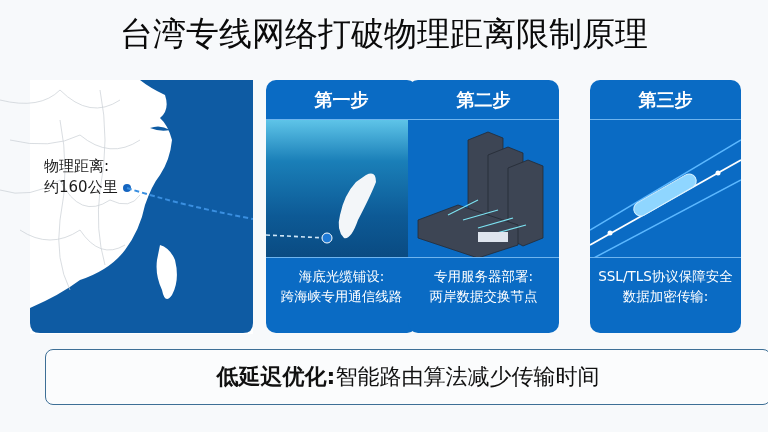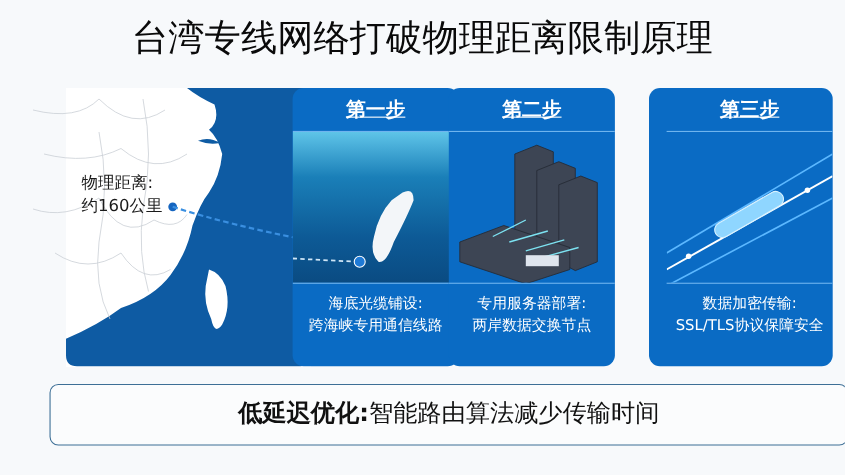--- a/index.html
+++ b/index.html
@@ -1,22 +1,22 @@
 <!DOCTYPE html>
 <html><head>
 <meta charset="utf-8">
 <style>
   html,body{margin:0;padding:0;}
   body{width:768px;height:432px;background:#f7f9fb;position:relative;overflow:hidden;font-family:"DejaVu Sans","Liberation Sans",sans-serif;}
   .title{position:absolute;left:0;top:12px;width:768px;text-align:center;font-size:33px;font-weight:400;color:#0a0a0a;letter-spacing:0px;}
-  .map{position:absolute;left:0;top:80px;width:294px;height:254px;overflow:hidden;margin-left:30px;}
+  .map{position:absolute;left:0;top:80px;width:294px;height:254px;overflow:hidden;}
   .map svg{position:absolute;left:0;top:0;}
   .map-label{position:absolute;left:44px;top:76px;font-size:15px;color:#1a1a1a;line-height:21px;}
   .panel{position:absolute;top:80px;width:151px;height:253px;background:#0a6bc4;border-radius:10px;overflow:hidden;}
-  .panel-head{height:39px;line-height:40px;text-align:center;color:#fff;font-size:18px;font-weight:bold;border-bottom:1px solid #6fb4ee;text-decoration:underline;}
+  .panel-head{height:39px;line-height:40px;text-align:center;color:#fff;font-size:18px;font-weight:bold;border-bottom:1px solid #6fb4ee;}
   .panel-img{height:137px;position:relative;border-bottom:1px solid #6fb4ee;overflow:hidden;}
   .panel-txt{text-align:center;color:#ffffff;font-size:13.5px;line-height:20px;padding-top:8px;}
   .bottom{position:absolute;left:45px;top:349px;width:724px;height:54px;border:1.5px solid #3d6f96;border-radius:8px;background:#fbfcfd;text-align:center;line-height:54px;font-size:22px;color:#111;}
   .bottom b{font-weight:900;}
 </style>
 </head>
 <body>
 
 <div class="title">台湾专线网络打破物理距离限制原理</div>
 
@@ -77,31 +77,31 @@
       </g>
       <rect x="70" y="112" width="30" height="10" fill="#dfe5ee"></rect>
     </svg>
   </div>
   <div class="panel-txt">
     <div>专用服务器部署:</div>
     <div>两岸数据交换节点</div>
   </div>
 </div>
 
-<div class="panel" style="left:590px;padding-left:16px;">
+<div class="panel" style="left:590px;">
   <div class="panel-head">第三步</div>
   <div class="panel-img">
     <svg width="151" height="137" viewBox="0 0 151 137">
       <line x1="0" y1="110" x2="151" y2="20" stroke="#5cb8ff" stroke-width="1.5"></line>
       <line x1="0" y1="125" x2="151" y2="40" stroke="#ffffff" stroke-width="1.8"></line>
       <line x1="0" y1="140" x2="151" y2="60" stroke="#5cb8ff" stroke-width="1.5"></line>
       <rect x="40" y="68" width="70" height="14" rx="7" fill="#8fd6ff" stroke="#d8f2ff" transform="rotate(-30 75 75)"></rect>
       <circle cx="20" cy="113" r="2.5" fill="#fff"></circle>
       <circle cx="128" cy="53" r="2.5" fill="#fff"></circle>
     </svg>
   </div>
   <div class="panel-txt">
+    <div>SSL/TLS协议保障安全</div>
     <div>数据加密传输:</div>
-    <div>SSL/TLS协议保障安全</div>
   </div>
 </div>
 
 <div class="bottom"><b>低延迟优化:</b><span>智能路由算法减少传输时间</span></div>
 
 </body></html>

